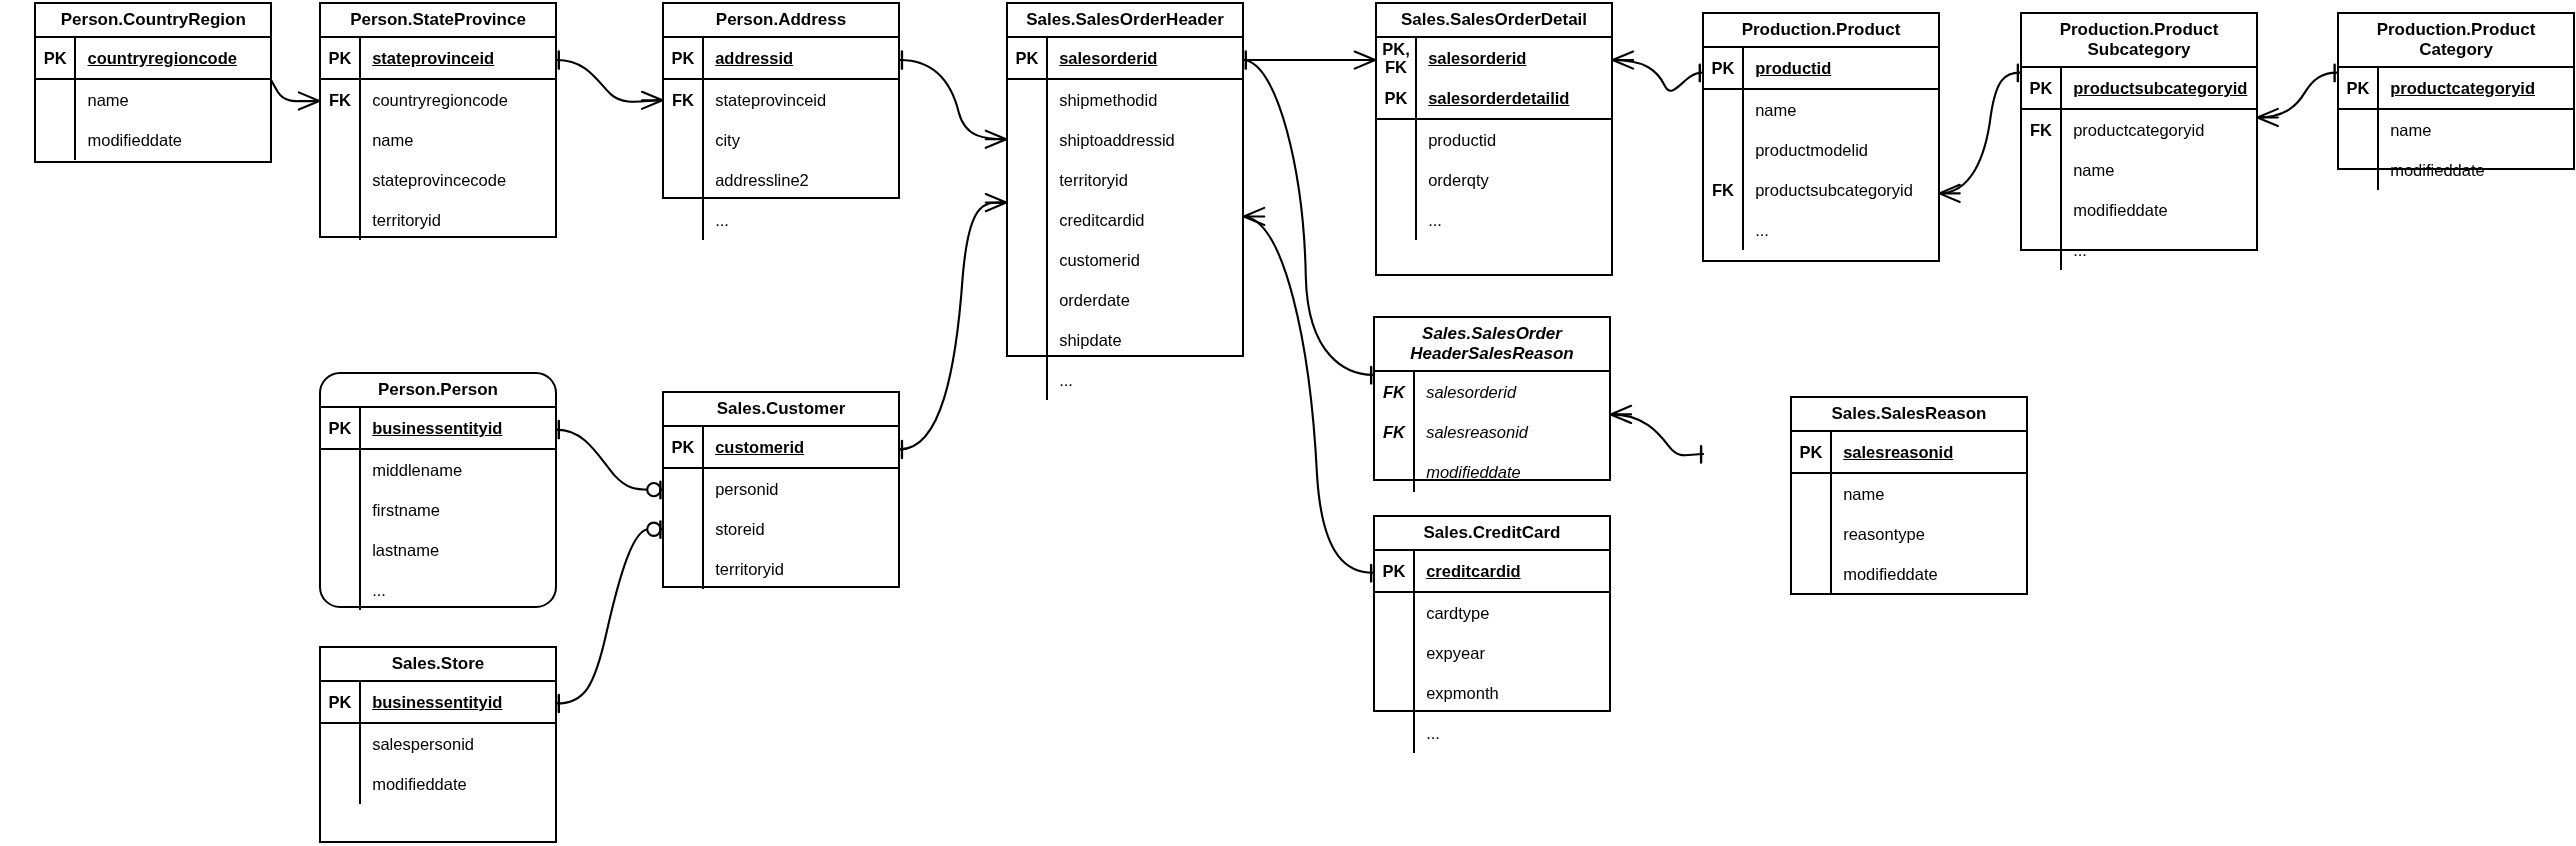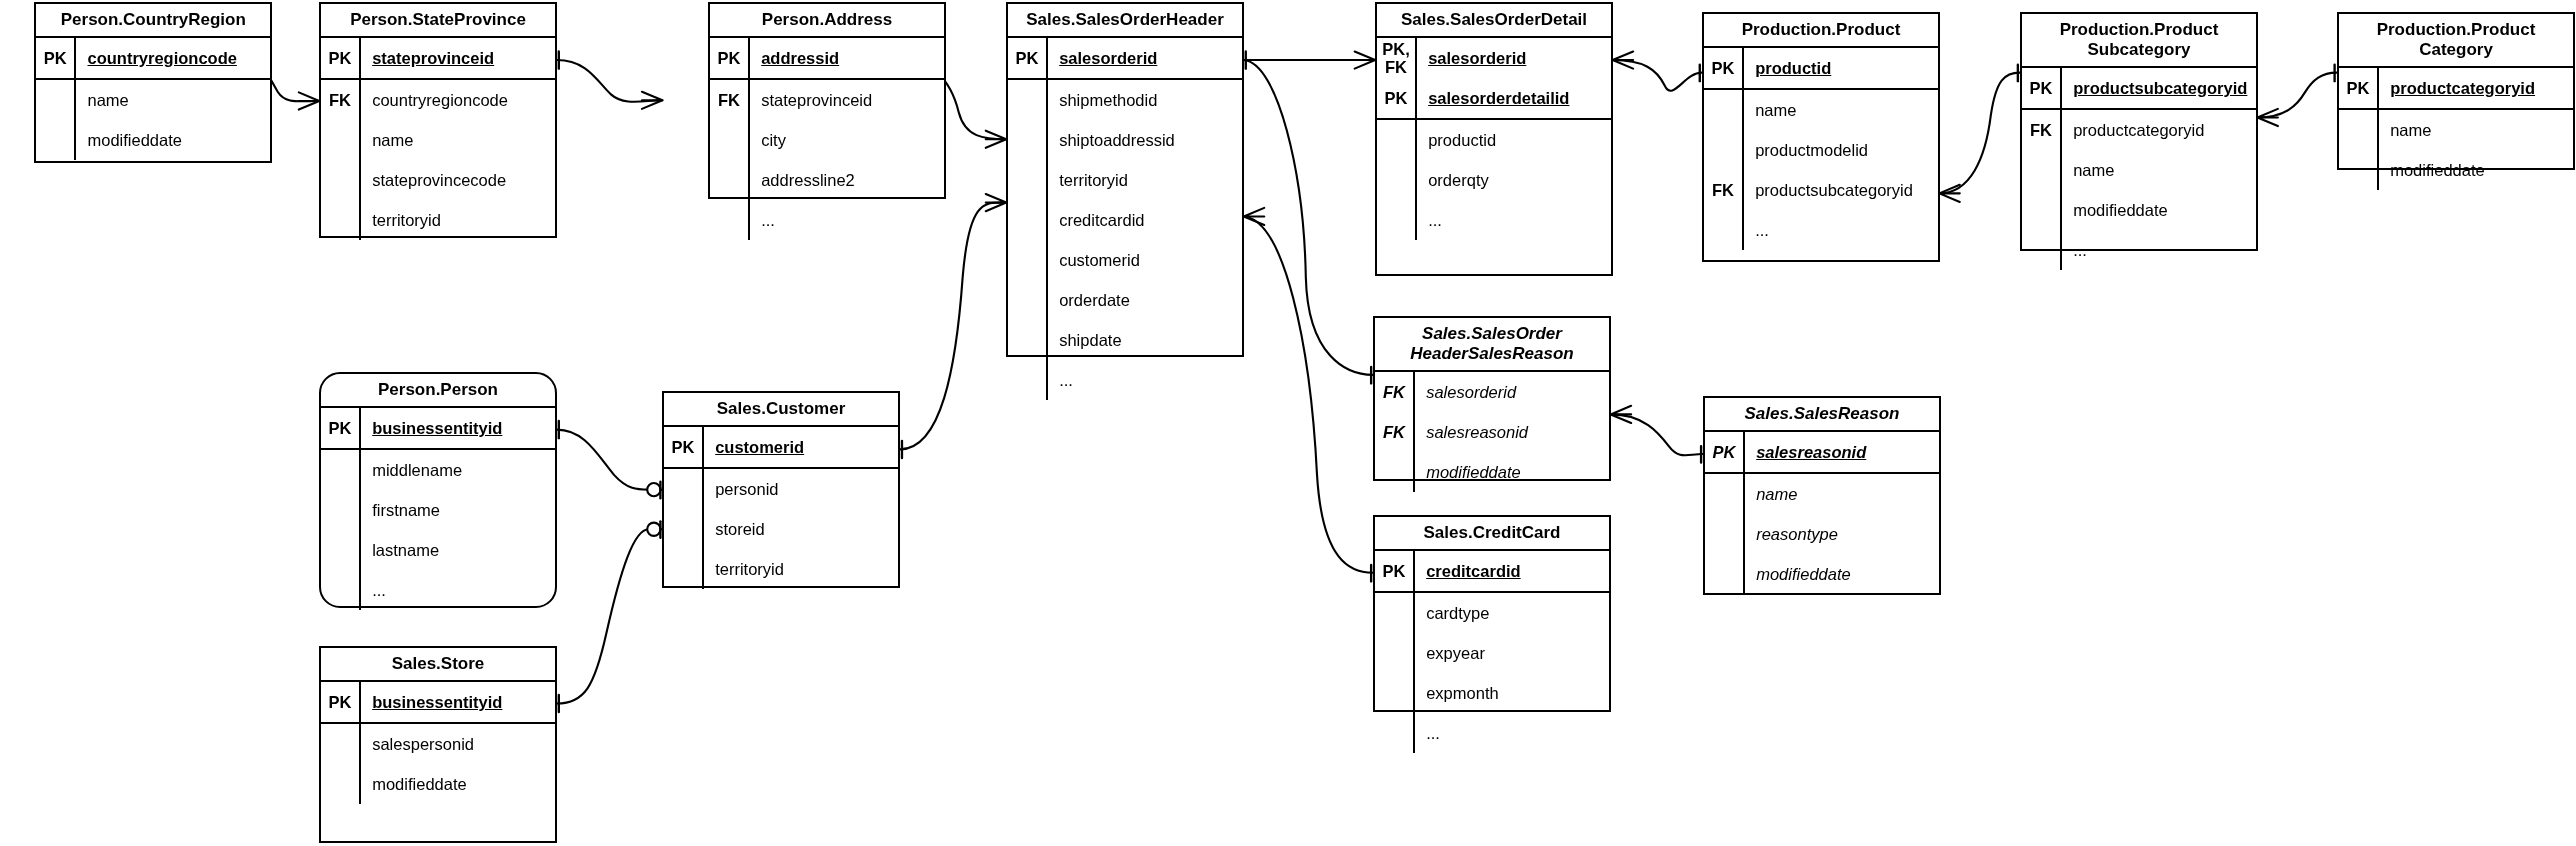--- a/index.html
+++ b/index.html
@@ -200,21 +200,21 @@
           <div class="ent-row">
             <div class="keycol"></div>
             <div class="fieldcol">stateprovincecode</div>
           </div>
           <div class="ent-row">
             <div class="keycol"></div>
             <div class="fieldcol">territoryid</div>
           </div>
         </div>
       </div>
-      <div class="entity" style="left: 662px; top: 2px; width: 238px; height: 197px; margin-left: 46px;">
+      <div class="entity" style="left: 662px; top: 2px; width: 238px; height: 197px;">
         <div class="ent-title">Person.Address</div>
         <div class="ent-section">
           <div class="ent-row">
             <div class="keycol bold">PK</div>
             <div class="fieldcol pk">addressid</div>
           </div>
         </div>
         <div class="ent-section">
           <div class="ent-row">
             <div class="keycol bold">FK</div>
@@ -391,21 +391,21 @@
           <div class="ent-row">
             <div class="keycol bold">FK</div>
             <div class="fieldcol">salesreasonid</div>
           </div>
           <div class="ent-row">
             <div class="keycol"></div>
             <div class="fieldcol">modifieddate</div>
           </div>
         </div>
       </div>
-      <div class="entity" style="left: 1703px; top: 396px; width: 238px; height: 199px; font-style: italic;">
+      <div class="entity" style="left: 1790px; top: 396px; width: 238px; height: 199px;">
         <div class="ent-title">Sales.SalesReason</div>
         <div class="ent-section">
           <div class="ent-row">
             <div class="keycol bold">PK</div>
             <div class="fieldcol pk">salesreasonid</div>
           </div>
         </div>
         <div class="ent-section">
           <div class="ent-row">
             <div class="keycol"></div>

